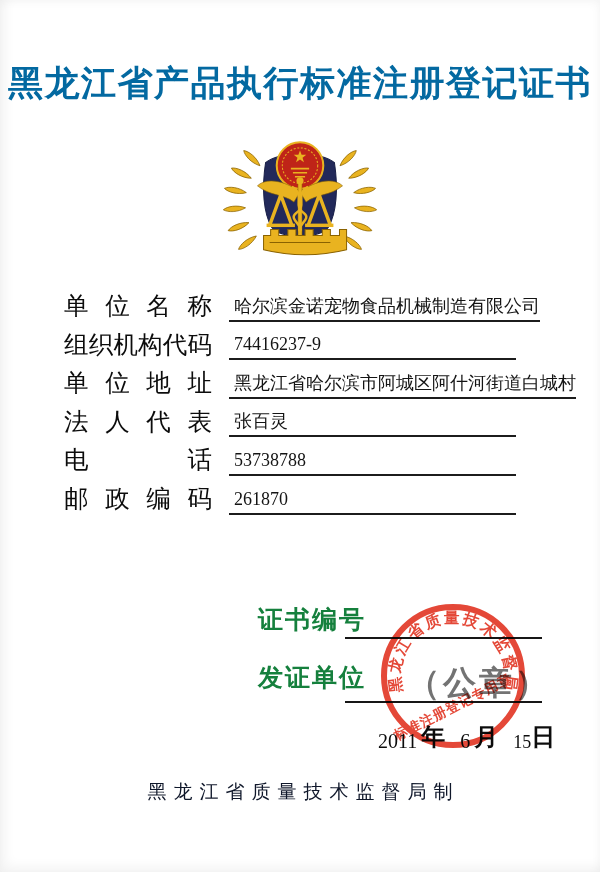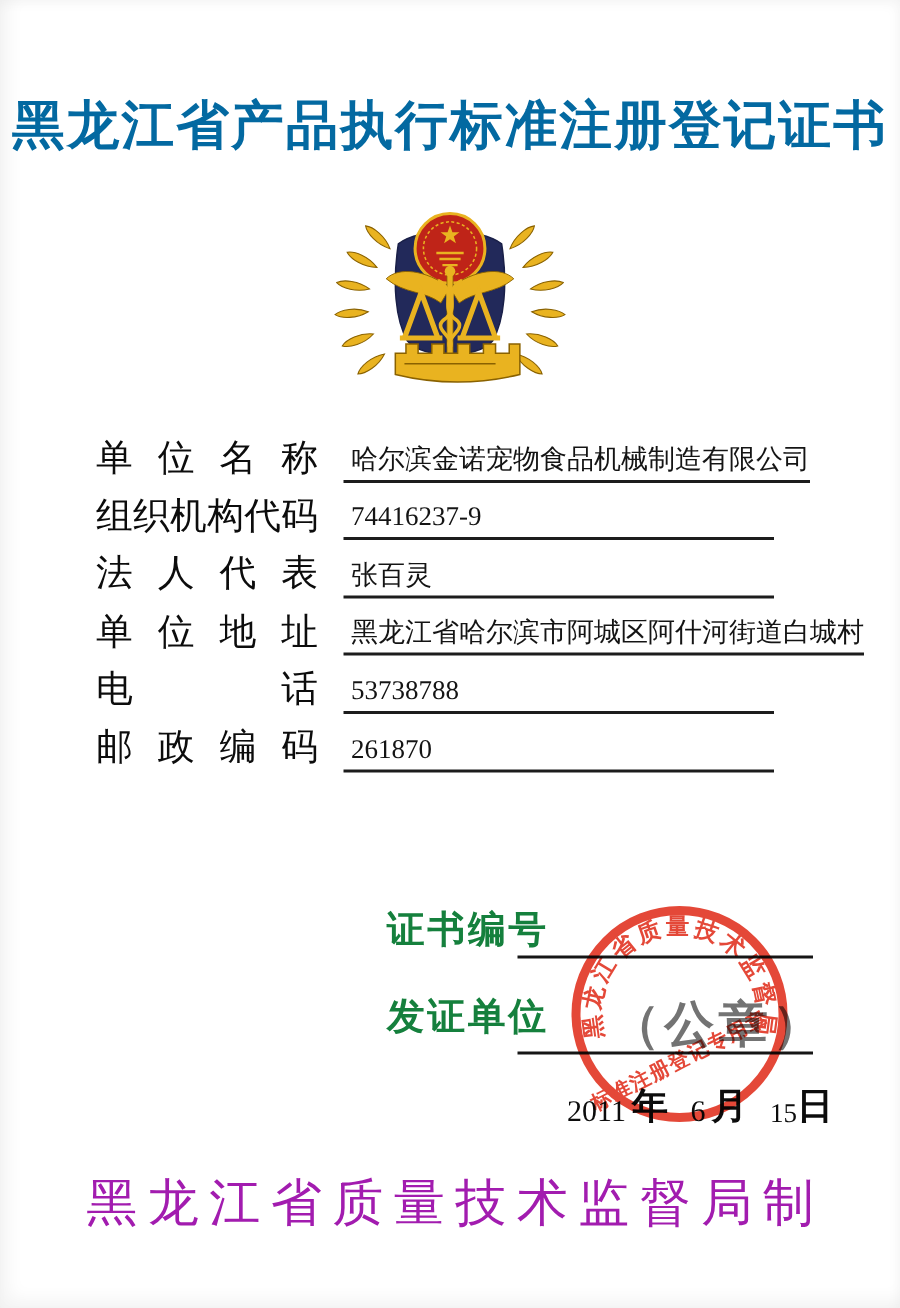--- a/index.html
+++ b/index.html
@@ -42,22 +42,22 @@
     font-family:"Liberation Serif",serif;color:#0c0c0c;
   }
   .date-num{font-size:20px;}
   .date-num.small{font-size:18px;}
   .date-unit{font-size:24px;font-weight:bold;font-family:"Liberation Sans",sans-serif;}
   .gap-s{margin-left:4px;} .gap-m{margin-left:15px;}
   .seal{position:absolute;left:378px;top:601px;width:150px;height:150px;
         mix-blend-mode:multiply;opacity:.93;}
   .footer{
     position:absolute;top:779px;left:0;width:100%;text-align:center;
-    font-size:34px;letter-spacing:7px;padding-left:7px;box-sizing:border-box;
-    color:#a21caf;font-weight:500;
+    font-size:19px;letter-spacing:7px;padding-left:7px;box-sizing:border-box;
+    color:#0f172a;font-weight:500;
   }
 </style>
 </head>
 <body>
 
 <div class="page">
 
   <h1 class="title">黑龙江省产品执行标准注册登记证书</h1>
 
   <div class="emblem">
@@ -118,26 +118,26 @@
   <div class="form">
     <div class="row">
       <div class="lbl">单位名称</div>
       <div class="val">哈尔滨金诺宠物食品机械制造有限公司</div>
     </div>
     <div class="row">
       <div class="lbl">组织机构代码</div>
       <div class="val">74416237-9</div>
     </div>
     <div class="row">
+      <div class="lbl">单位地址</div>
+      <div class="val">黑龙江省哈尔滨市阿城区阿什河街道白城村</div>
+    </div>
+    <div class="row">
       <div class="lbl">法人代表</div>
       <div class="val">张百灵</div>
-    </div>
-    <div class="row">
-      <div class="lbl">单位地址</div>
-      <div class="val">黑龙江省哈尔滨市阿城区阿什河街道白城村</div>
     </div>
     <div class="row">
       <div class="lbl">电话</div>
       <div class="val">53738788</div>
     </div>
     <div class="row">
       <div class="lbl">邮政编码</div>
       <div class="val">261870</div>
     </div>
   </div>

